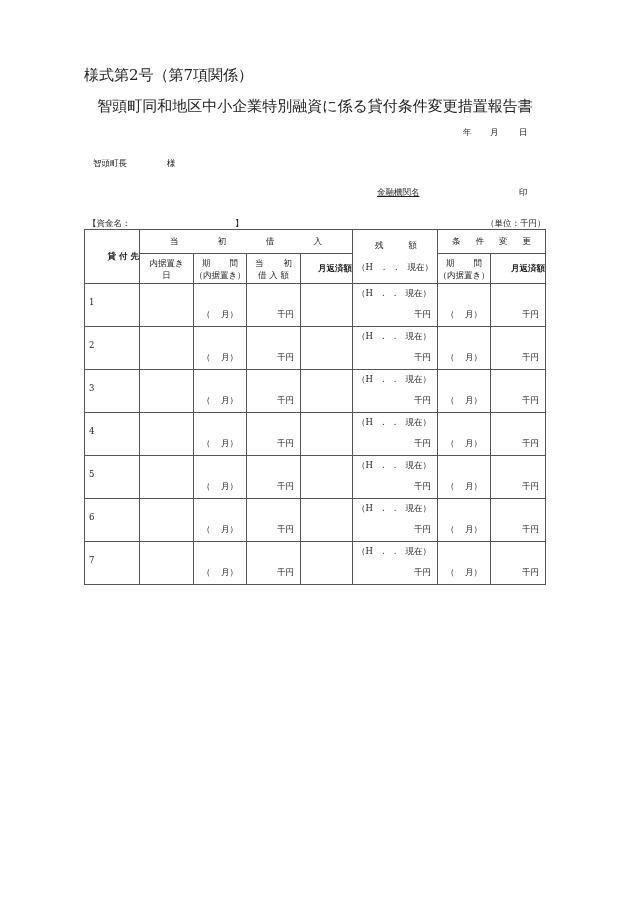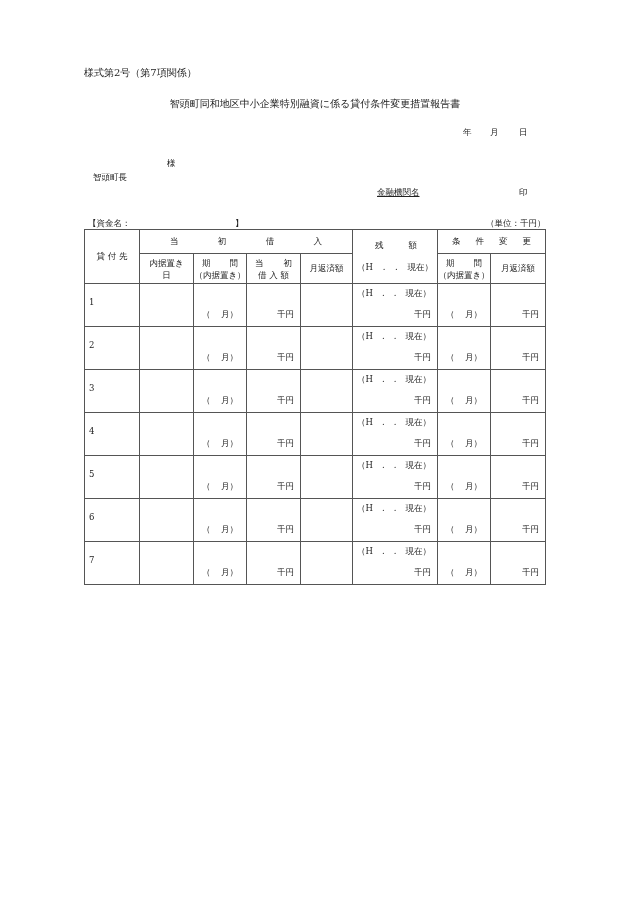--- a/index.html
+++ b/index.html
@@ -1,42 +1,42 @@
 <!DOCTYPE html>
 <html><head>
 <meta charset="utf-8">
 <style>
   html, body { margin: 0; padding: 0; background: #ffffff; }
   body { width: 630px; height: 902px; position: relative; overflow: hidden;
          font-family: "DejaVu Serif", "Liberation Serif", serif; color: #222; }
   .abs { position: absolute; white-space: nowrap; }
   .t9 { font-size: 8.5px; }
-  .t10 { font-size: 10px; }
+  .t10 { font-size: 15px; }
   #form-no { left: 84px; top: 66px; }
   #doc-title { left: 0; width: 630px; top: 97px; text-align: center; }
   #date-year { left: 463px; top: 127px; }
   #date-month { left: 490px; top: 127px; }
   #date-day { left: 519px; top: 127px; }
-  #addressee { left: 93px; top: 172px; }
+  #addressee { left: 93px; top: 158px; }
   #addressee-sama { left: 167px; top: 158px; }
   #institution { left: 377px; top: 187px; text-decoration: underline; }
   #seal { left: 519px; top: 187px; }
   #fund-open { left: 88px; top: 218px; }
   #fund-close { left: 235px; top: 218px; }
   #unit { left: 486px; top: 218px; text-align: center; }
 
   table.grid { position: absolute; left: 84px; top: 229px; border-collapse: collapse;
                table-layout: fixed; width: 461px; }
   table.grid td { border: 1px solid #555; padding: 0; font-size: 8.5px; vertical-align: middle;
                   position: relative; }
   table.grid { border: 1.5px solid #888; }
   .hdr1 { height: 24px; }
   .hdr2 { height: 30px; }
   .body-row { height: 43px; }
-  .center { text-align: center; }
+  .center { text-align: right; font-weight: bold; }
   .spread { display: flex; justify-content: space-between; padding: 0 6px; }
   .rowno { position: absolute; left: 4px; top: 13px; }
   .paren { position: absolute; left: 8px; right: 8px; bottom: 5px; display: flex; justify-content: space-between; }
   .yen { position: absolute; right: 6px; bottom: 5px; margin-top: 36px; }
   .asof { position: absolute; left: 4px; right: 6px; top: 4px; display: flex; justify-content: space-between; }
   .hdr-two { line-height: 12px; text-align: center; }
 </style>
 </head>
 <body>
 

